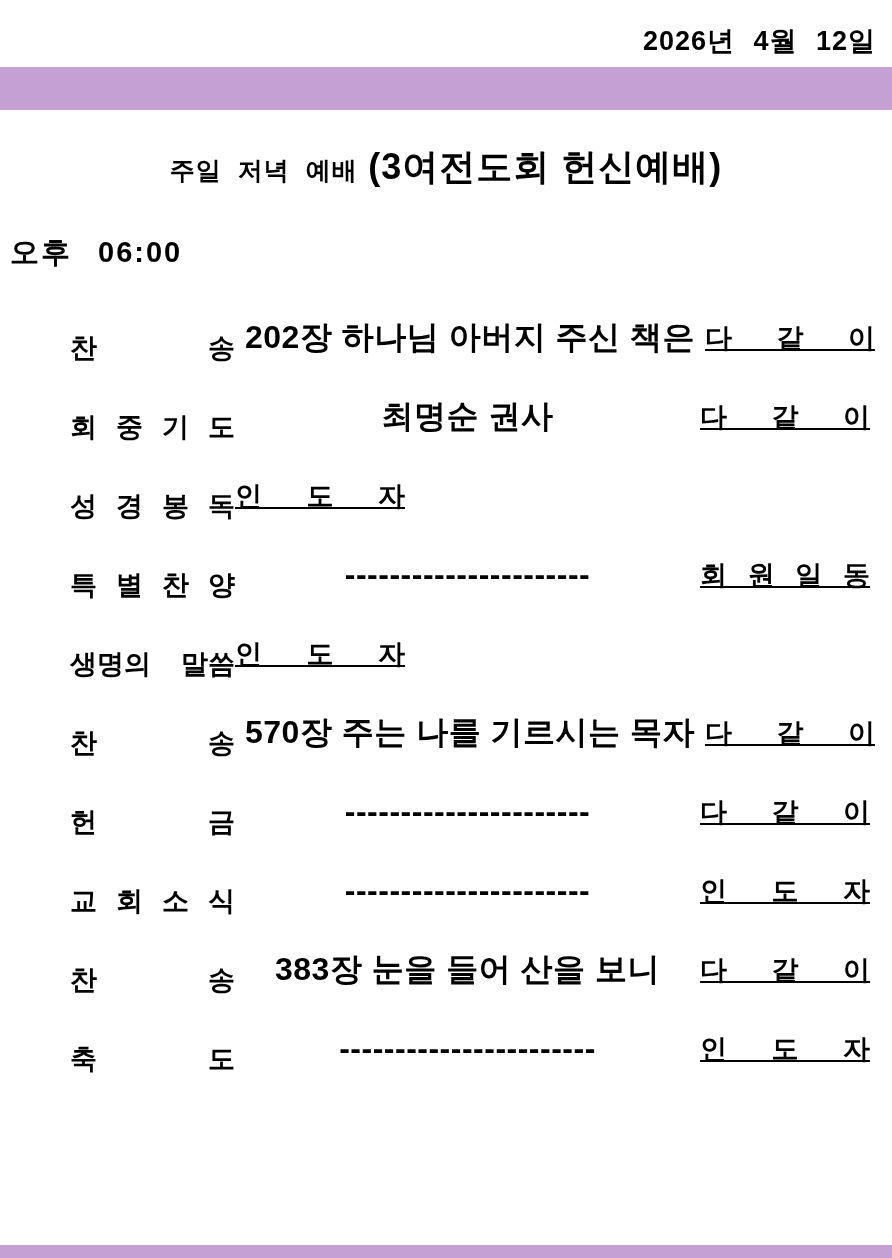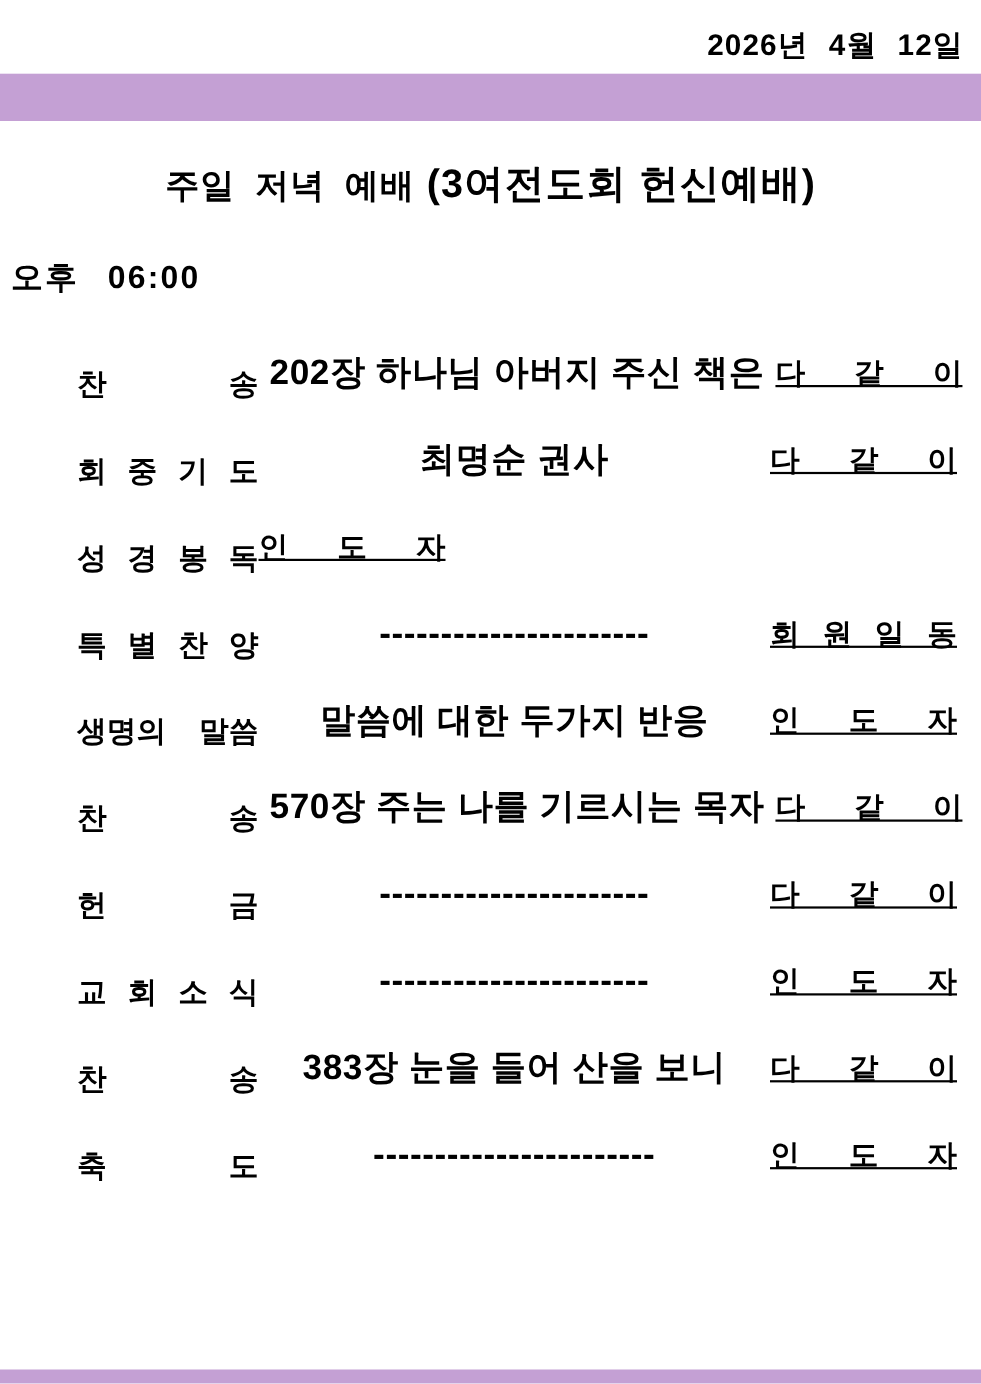--- a/index.html
+++ b/index.html
@@ -40,21 +40,21 @@
     bottom: 0;
     height: 13px;
   }
   .title {
     margin-top: 37px;
     text-align: center;
     line-height: 40px;
     white-space: nowrap;
   }
   .title-main {
-    font-size: 31px;
+    font-size: 25px;
     word-spacing: 8px;
     letter-spacing: 1px;
     margin-top: 22px;
   }
   .title-paren {
     font-size: 36px;
     letter-spacing: 1px;
     margin-left: 6px;
   }
   .info-row {
@@ -149,21 +149,20 @@
     </div>
 
     <div class="program-row">
       <div class="col-label">특 별 찬 양</div>
       <div class="col-content">----------------------</div>
       <div class="col-performer">회 원 일 동</div>
     </div>
 
     <div class="program-row">
       <div class="col-label">생명의 말씀</div>
-      <div class="col-content">말씀에 대한 두가지 반응</div>
       <div class="col-performer">인 도 자</div>
     </div>
 
     <div class="program-row">
       <div class="col-label">찬 송</div>
       <div class="col-content">570장 주는 나를 기르시는 목자</div>
       <div class="col-performer">다 같 이</div>
     </div>
 
     <div class="program-row">

